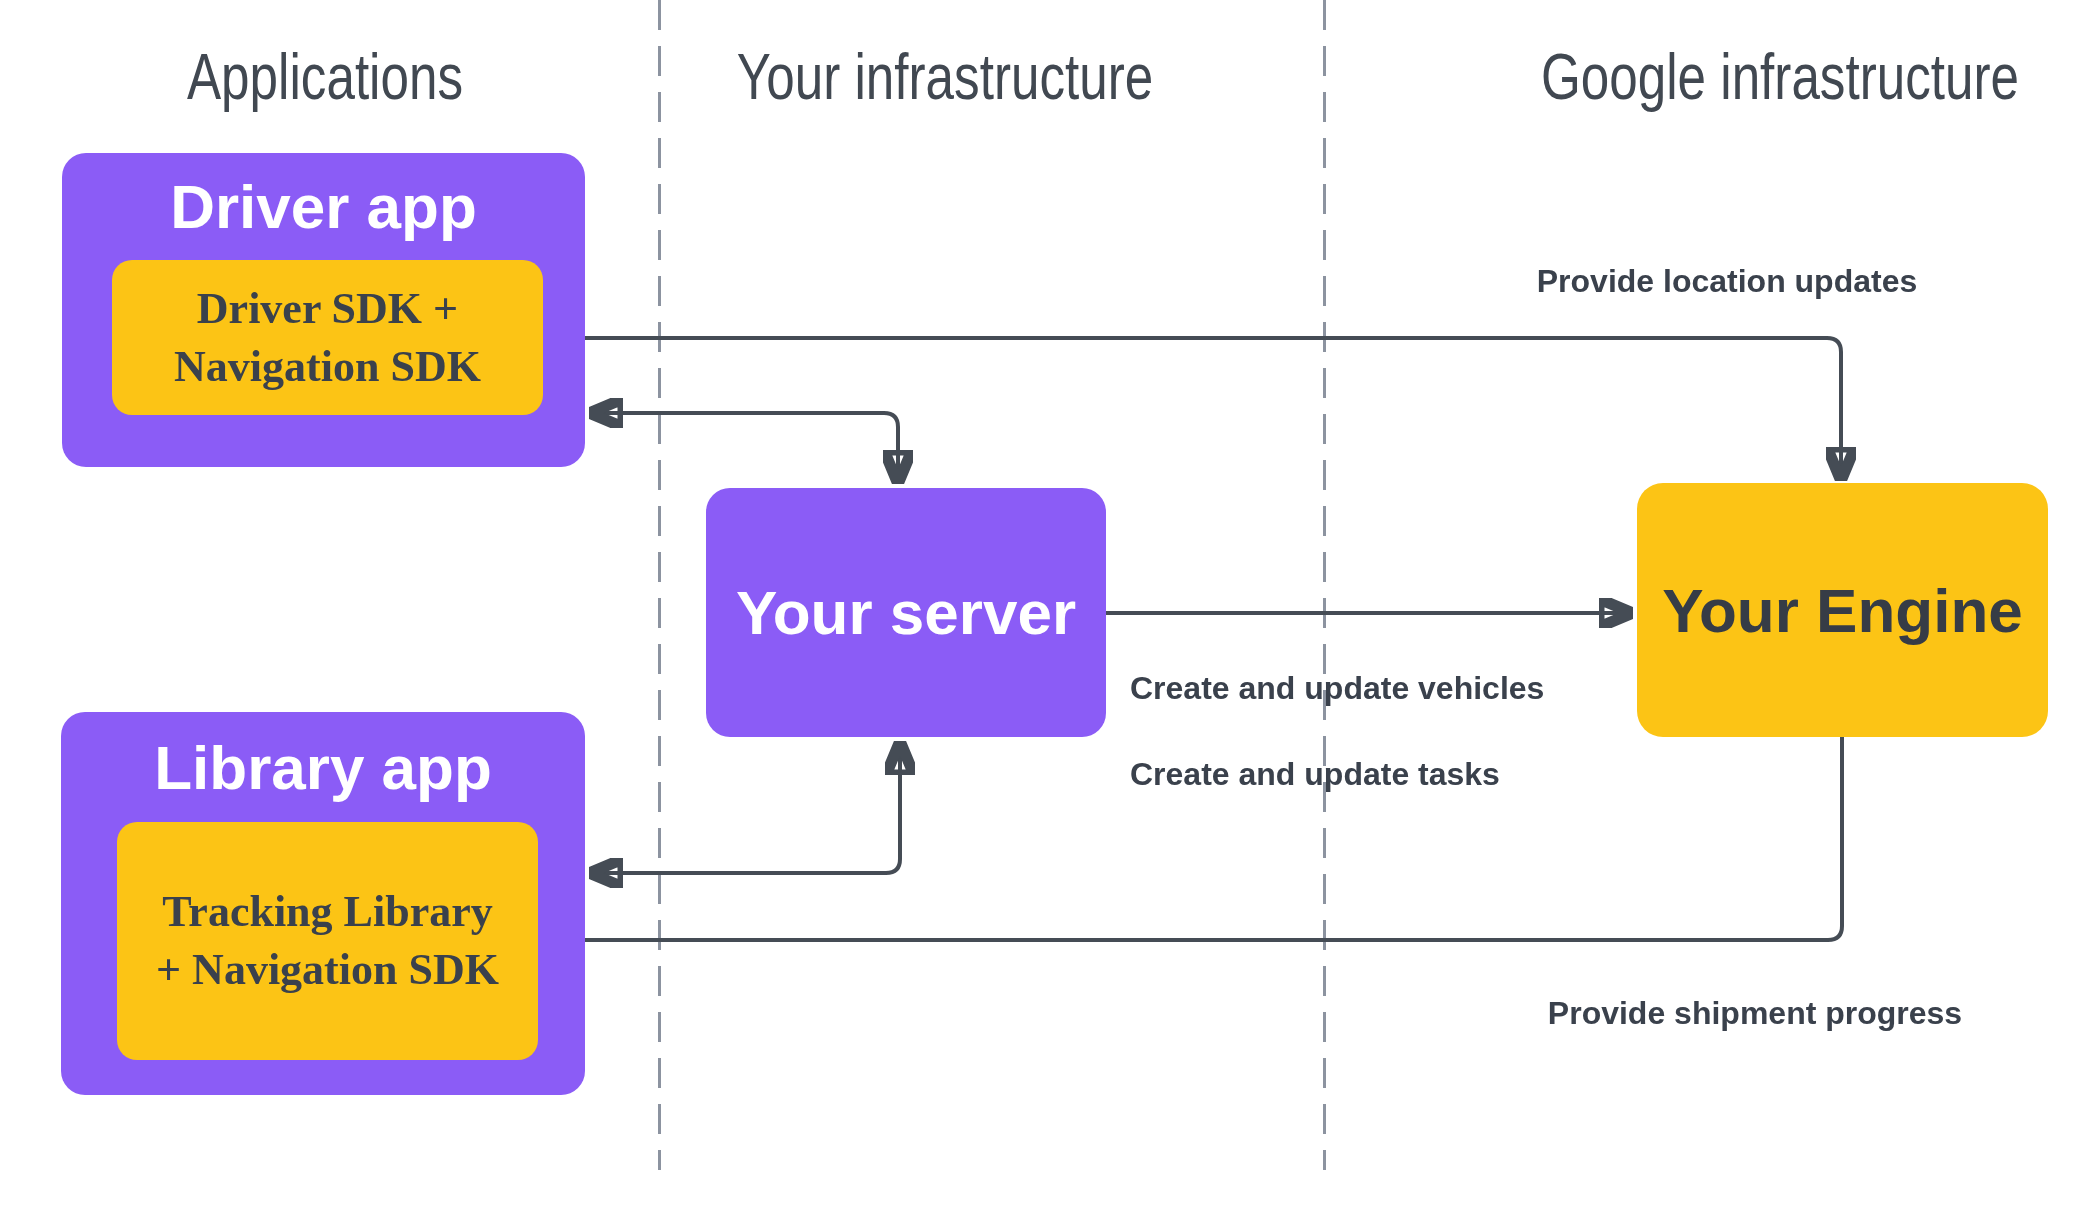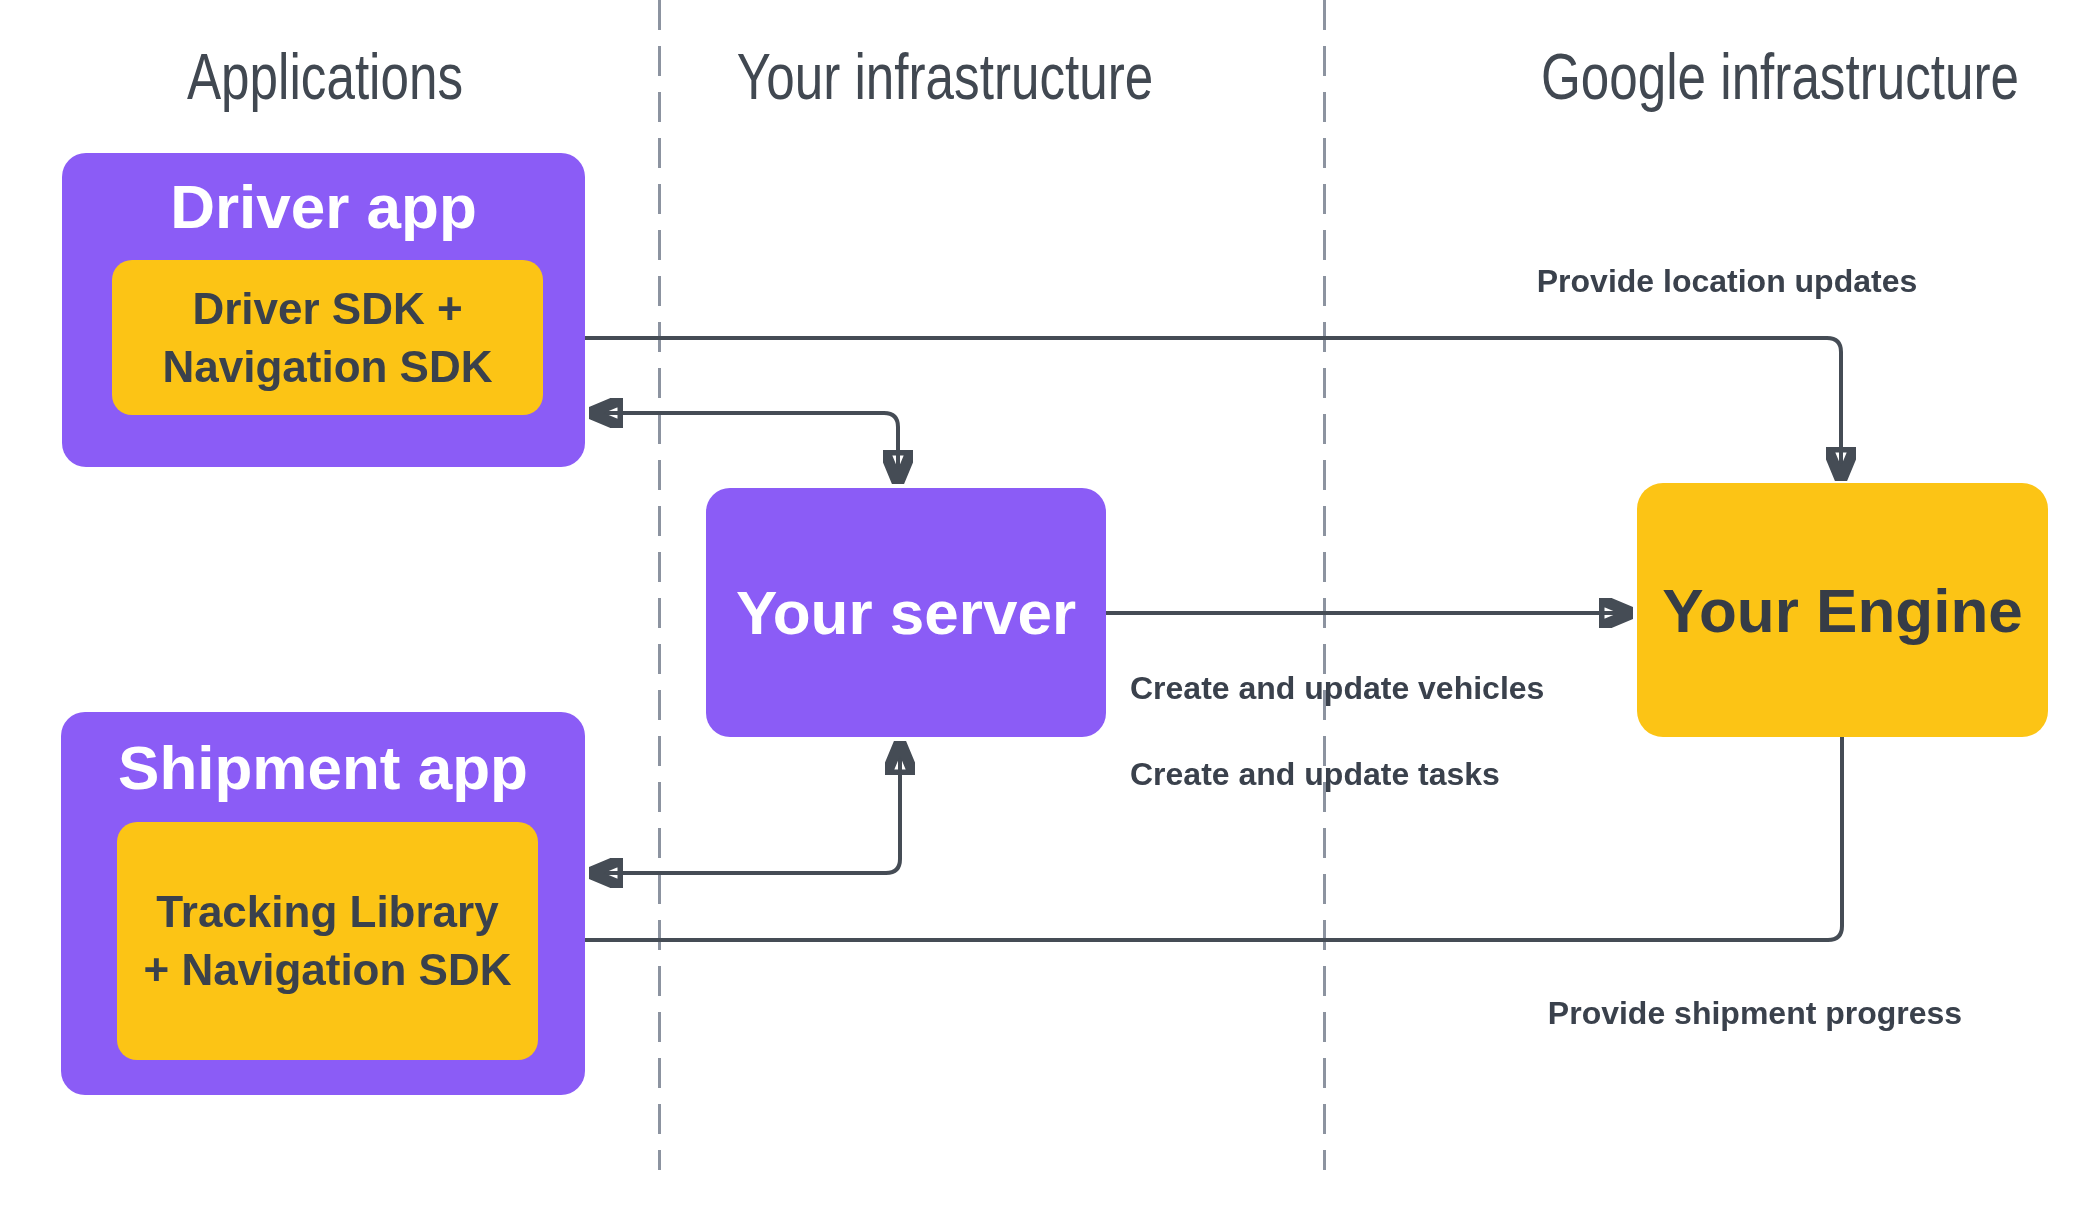--- a/index.html
+++ b/index.html
@@ -71,20 +71,21 @@
   .consumer-app .node-title { top: 55px; transform: translateY(-50%); }
   .consumer-sdk { left: 56px; top: 110px; width: 421px; height: 238px;
                   display: flex; flex-direction: column; align-items: center; justify-content: center; }
   .sdk-line {
     font-weight: 700;
     font-size: 44px;
     line-height: 58px;
     color: #3A414C;
     text-align: center;
     white-space: nowrap;
+    font-family: Liberation Serif, serif;
   }
   .your-server { left: 698px; top: 488px; width: 400px; height: 249px;
                  display: flex; align-items: center; justify-content: center; margin-left: 8px; }
   .your-server .server-title {
     font-weight: 700; font-size: 62px; color: #ffffff; white-space: nowrap; }
   .fleet-engine { left: 1637px; top: 483px; width: 411px; height: 254px; border-radius: 26px;
                   display: flex; align-items: center; justify-content: center; }
   .fleet-engine .fleet-title {
     font-weight: 700; font-size: 62px; color: #363C46; white-space: nowrap; }
 
@@ -142,21 +143,21 @@
 
   <div class="node blue-box driver-app">
     <div class="node-title">Driver app</div>
     <div class="node yellow-box driver-sdk">
       <span class="sdk-line">Driver SDK +</span>
       <span class="sdk-line">Navigation SDK</span>
     </div>
   </div>
 
   <div class="node blue-box consumer-app">
-    <div class="node-title">Shipment app</div>
+    <div class="node-title">Library app</div>
     <div class="node yellow-box consumer-sdk">
       <span class="sdk-line">Tracking Library</span>
       <span class="sdk-line">+ Navigation SDK</span>
     </div>
   </div>
 
   <div class="node blue-box your-server">
     <div class="server-title">Your server</div>
   </div>
 

